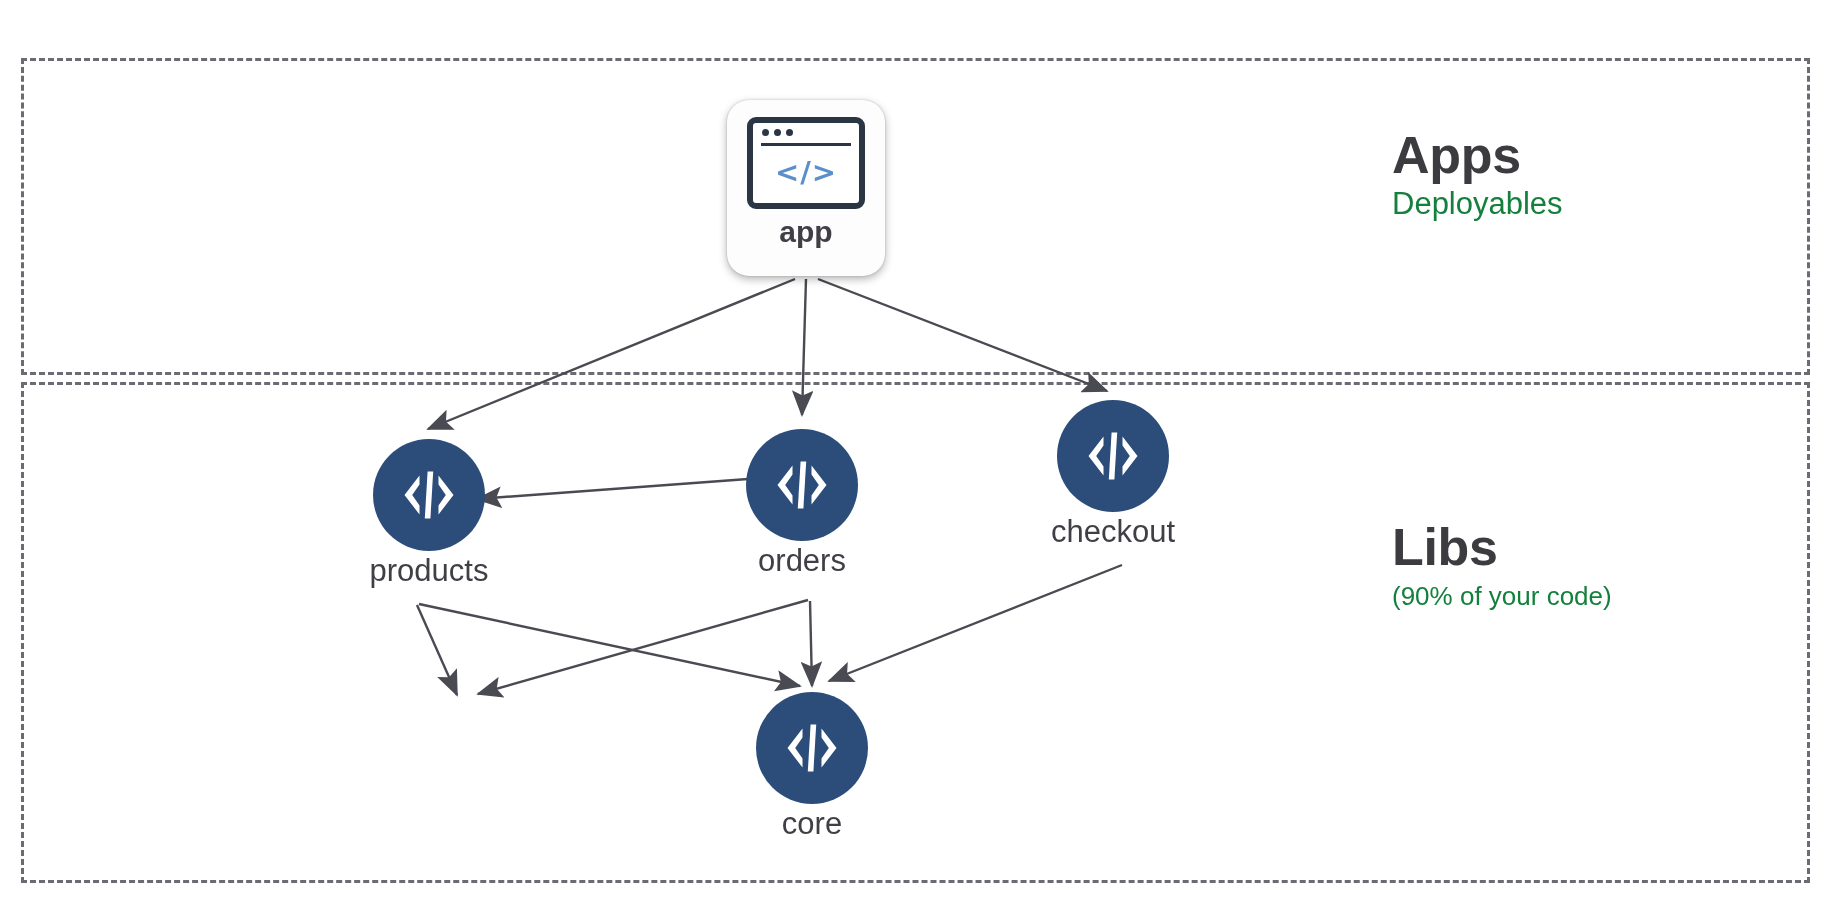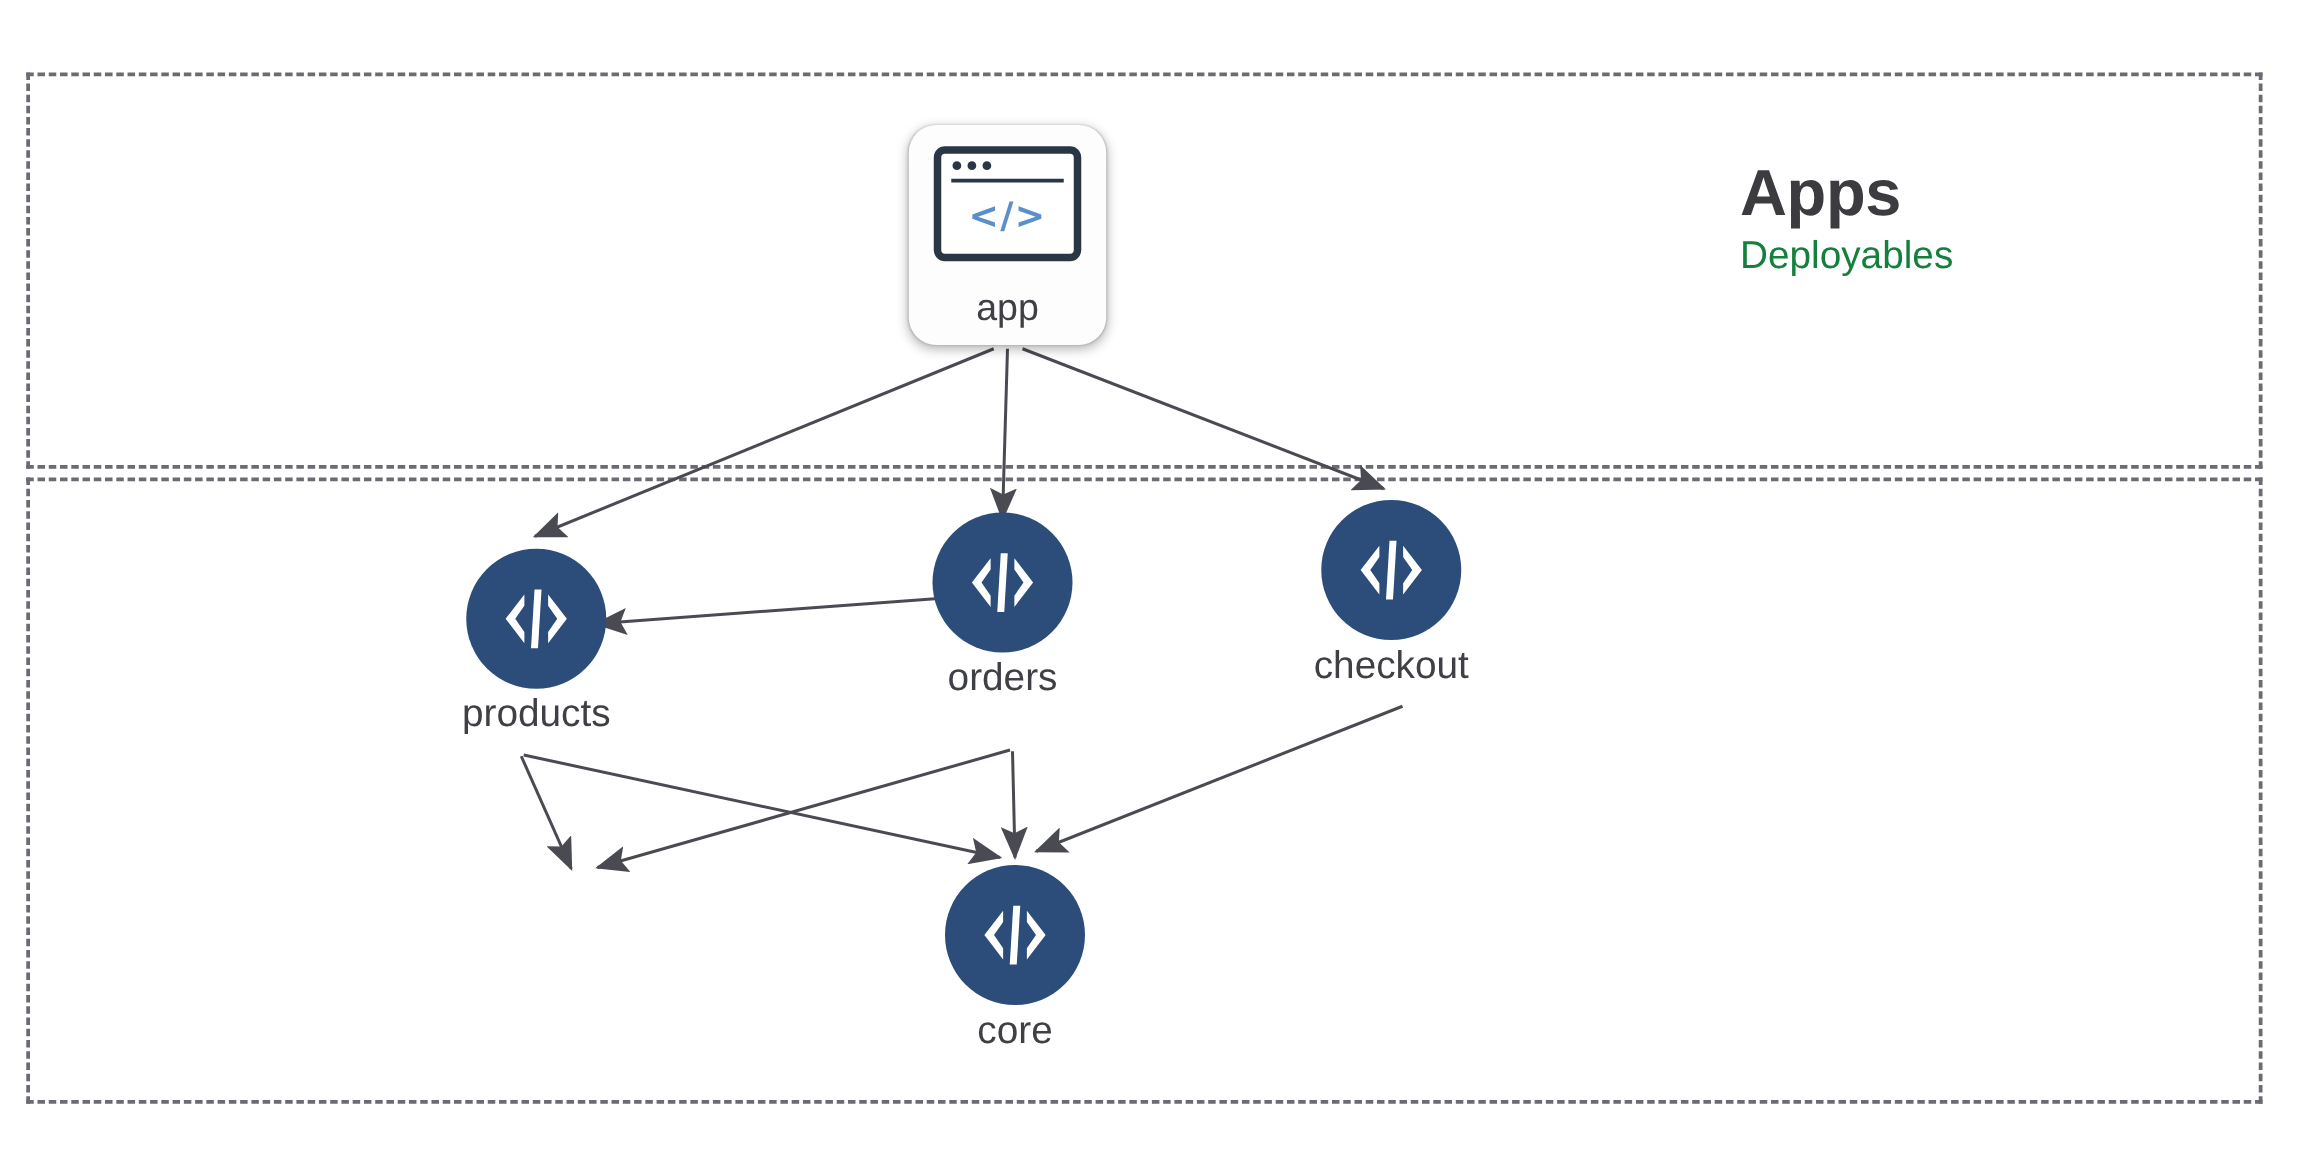--- a/index.html
+++ b/index.html
@@ -132,22 +132,23 @@
     font-family: "DejaVu Sans", sans-serif;
     font-size: 29px;
     font-weight: bold;
     letter-spacing: 1px;
     margin-top: 17px;
     user-select: none;
   }
   #app-label {
     font-size: 30px;
     color: #3f3f46;
-    margin-top: 23px;
+    margin-top: 8px;
     line-height: 1;
+    font-weight: bold;
   }
 
   
   .lib-node {
     position: absolute;
     width: 112px;
     height: 112px;
     transform: translate(-56px, -56px);
   }
   .lib-circle {
@@ -178,20 +179,24 @@
 <div id="stage">
 
   <div class="zone" id="zone-apps"></div>
   <div class="zone" id="zone-libs"></div>
 
   <div class="zone-caption" id="caption-apps">
     <div class="zone-title">Apps</div>
     <div class="zone-sub">Deployables</div>
   </div>
 
+  <div class="zone-caption" id="caption-libs">
+    <div class="zone-title">Libs</div>
+    <div class="zone-sub small">(90% of your code)</div>
+  </div>
 
   <svg id="edges" viewBox="0 0 1838 920">
     <defs>
       <marker id="arrowhead" markerWidth="11" markerHeight="9" refX="10.2" refY="4.5" orient="auto" markerUnits="strokeWidth">
         <path d="M0,0 L11,4.5 L0,9 L2.1,4.5 Z" fill="#4a4a52"></path>
       </marker>
     </defs>
     <g stroke="#4a4a52" stroke-width="2.4" fill="none" marker-end="url(#arrowhead)">
       <line x1="795" y1="279" x2="428" y2="429"></line>
       <line x1="806" y1="279" x2="802" y2="415"></line>
@@ -222,21 +227,21 @@
     <div class="lib-circle">
       <svg width="74" height="74" viewBox="0 0 74 74" aria-hidden="true">
         <path d="M27.5 17.5 L12.5 37 L27.5 56.5 L27.5 47.5 L20.2 37 L27.5 26.5 Z" fill="#ffffff"></path>
         <path d="M46.5 17.5 L61.5 37 L46.5 56.5 L46.5 47.5 L53.8 37 L46.5 26.5 Z" fill="#ffffff"></path>
         <path d="M41.2 13.5 L35.6 13.5 L32.8 60.5 L38.4 60.5 Z" fill="#ffffff"></path>
       </svg>
     </div>
     <div class="lib-label">products</div>
   </div>
 
-  <div class="lib-node" style="left:802px; top:466px;">
+  <div class="lib-node" style="left:802px; top:485px;">
     <div class="lib-circle">
       <svg width="74" height="74" viewBox="0 0 74 74" aria-hidden="true">
         <path d="M27.5 17.5 L12.5 37 L27.5 56.5 L27.5 47.5 L20.2 37 L27.5 26.5 Z" fill="#ffffff"></path>
         <path d="M46.5 17.5 L61.5 37 L46.5 56.5 L46.5 47.5 L53.8 37 L46.5 26.5 Z" fill="#ffffff"></path>
         <path d="M41.2 13.5 L35.6 13.5 L32.8 60.5 L38.4 60.5 Z" fill="#ffffff"></path>
       </svg>
     </div>
     <div class="lib-label">orders</div>
   </div>
 

